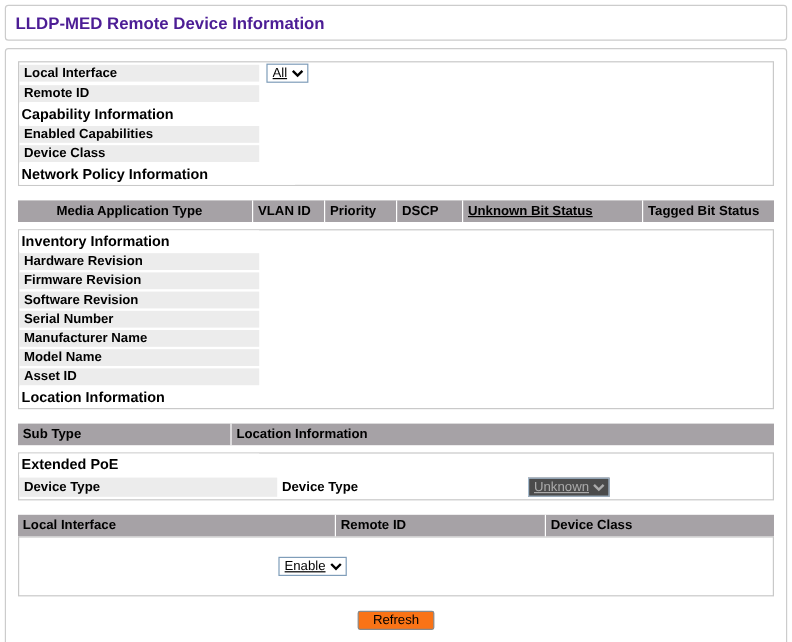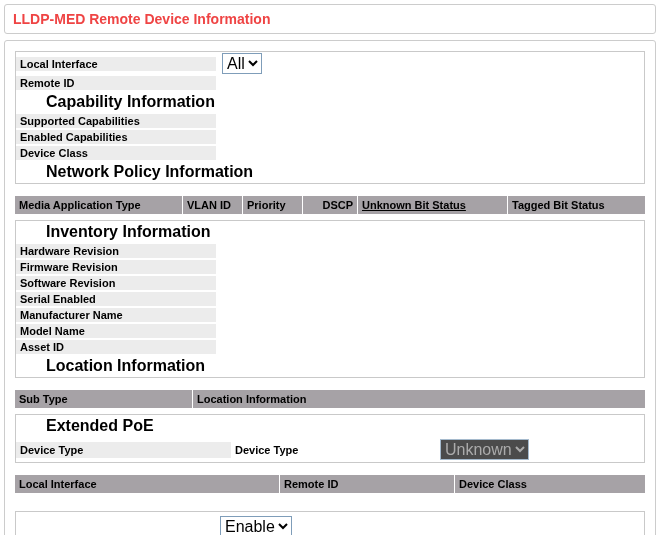--- a/index.html
+++ b/index.html
@@ -12,21 +12,21 @@
     color: #000;
     width: 660px;
   }
   .outer-panel {
     border: 1px solid #ccc;
     border-radius: 3px;
     padding: 6px 8px;
     margin-bottom: 6px;
   }
   .title {
-    color: #ef4444;
+    color: #4c1d95;
     font-weight: bold;
     font-size: 14px;
     margin: 0;
   }
   .main-panel {
     border: 1px solid #ccc;
     border-radius: 3px;
     padding: 0 10px 12px 10px;
   }
   .inner-box {
@@ -45,65 +45,65 @@
     background: #ececec;
     padding: 1px 4px;
     font-weight: bold;
     font-size: 11px;
   }
   .section-label {
     width: 200px;
     background: #fff;
     padding: 2px 4px 2px 2px;
     font-weight: bold;
-    font-size: 16px;
-    margin-left: 28px;
+    font-size: 12px;
   }
   .value-cell {
     flex: 1;
     padding: 1px 6px;
   }
   select {
-    font-size: 16px;
+    font-size: 11px;
     border: 1px solid #7f9db9;
     background: #fff;
+    text-decoration: underline;
   }
   .header-bar {
     display: flex;
     background: #a6a2a6;
     font-weight: bold;
     font-size: 11px;
     margin-top: 12px;
     margin-bottom: 0;
   }
   .header-bar > div {
     padding: 3px 4px;
     border-right: 1px solid #fff;
   }
   .header-bar > div:last-child { border-right: none; }
-  .hb-media { width: 168px; }
+  .hb-media { width: 168px; margin-left: 28px; }
   .hb-vlan  { width: 60px; }
   .hb-prio  { width: 60px; }
-  .hb-dscp  { width: 55px; text-align: right; }
+  .hb-dscp  { width: 55px; }
   .hb-unkn  { width: 150px; text-decoration: underline; }
   .hb-tag   { flex: 1; }
   .hb-sub   { width: 178px; }
   .hb-loc   { flex: 1; }
   .hb-li    { width: 265px; }
   .hb-rid   { width: 175px; }
   .hb-dc    { flex: 1; }
   .ext-row { display: flex; align-items: center; }
   .ext-label1 { width: 215px; background:#ececec; font-weight:bold; padding:2px 4px; }
   .ext-label2 { width: 205px; font-weight:bold; padding:2px 4px; }
   .ext-select { flex:1; padding:2px 4px; }
   .enable-row {
     border: 1px solid #c9c9c9;
-    padding: 4px;
+    padding: 16px;
     display: flex;
-    margin-top: 18px;
+    margin-top: 0;
   }
   .enable-spacer { width: 200px; }
   .refresh-wrap {
     text-align: center;
     margin-top: 12px;
   }
   button {
     font-size: 11px;
     padding: 1px 12px;
     border: 1px solid #888;
@@ -132,24 +132,20 @@
           <option>All</option>
         </select>
       </div>
     </div>
     <div class="row">
       <div class="label-cell">Remote ID</div>
       <div class="value-cell"></div>
     </div>
     <div class="row">
       <div class="section-label">Capability Information</div>
-    </div>
-    <div class="row">
-      <div class="label-cell">Supported Capabilities</div>
-      <div class="value-cell"></div>
     </div>
     <div class="row">
       <div class="label-cell">Enabled Capabilities</div>
       <div class="value-cell"></div>
     </div>
     <div class="row">
       <div class="label-cell">Device Class</div>
       <div class="value-cell"></div>
     </div>
     <div class="row">
@@ -176,21 +172,21 @@
     </div>
     <div class="row">
       <div class="label-cell">Firmware Revision</div>
       <div class="value-cell"></div>
     </div>
     <div class="row">
       <div class="label-cell">Software Revision</div>
       <div class="value-cell"></div>
     </div>
     <div class="row">
-      <div class="label-cell">Serial Enabled</div>
+      <div class="label-cell">Serial Number</div>
       <div class="value-cell"></div>
     </div>
     <div class="row">
       <div class="label-cell">Manufacturer Name</div>
       <div class="value-cell"></div>
     </div>
     <div class="row">
       <div class="label-cell">Model Name</div>
       <div class="value-cell"></div>
     </div>

